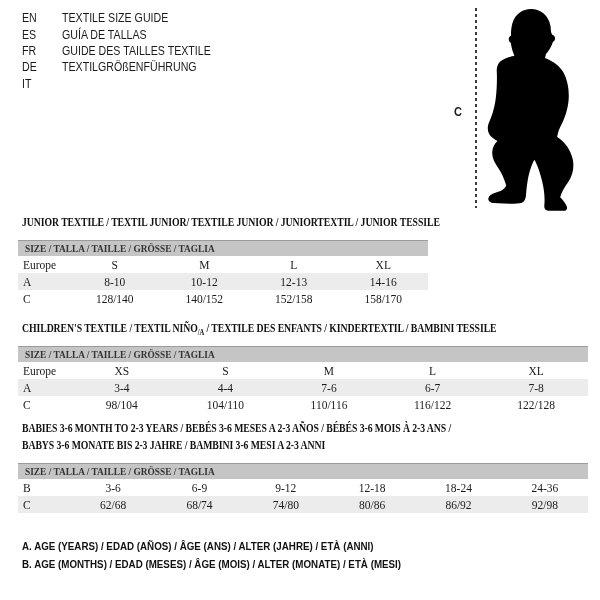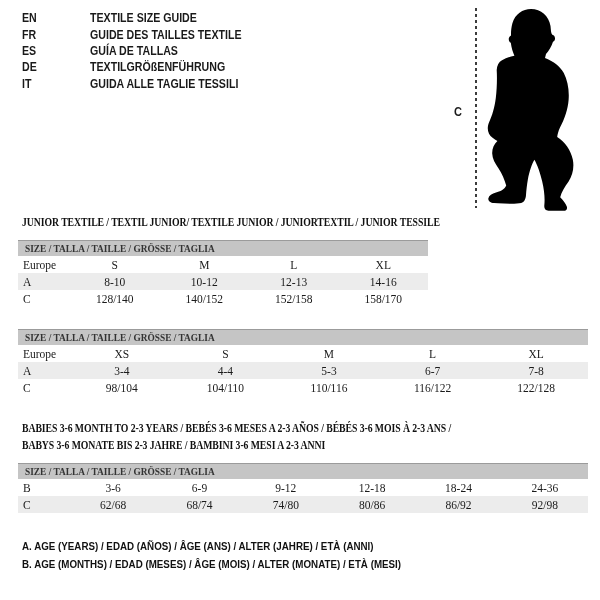--- a/index.html
+++ b/index.html
@@ -5,21 +5,21 @@
   html,body{margin:0;padding:0;background:#fff;}
   .page{
     position:relative;width:600px;height:600px;background:#fff;overflow:hidden;
     font-family:"Liberation Sans",sans-serif;color:var(--ink,#1a1a1a);
   }
   .cond{display:inline-block;transform:scaleX(0.85);transform-origin:0 50%;white-space:nowrap;}
   sub{font-size:68%;}
 
   
   .lang-list{position:absolute;left:22px;top:10px;}
-  .lang-row{display:flex;height:16.4px;align-items:center;font-weight:bold;font-size:12.5px;gap:28px;}
+  .lang-row{display:flex;height:16.4px;align-items:center;font-weight:normal;font-size:12.5px;}
   .lang-code{width:40px;flex:0 0 40px;}
 
   
   .figure{position:absolute;left:440px;top:0;width:160px;height:216px;}
   .measure-line{
     position:absolute;left:35px;top:8px;width:2px;height:200px;
     background:repeating-linear-gradient(to bottom,#3c3c3c 0 3px,transparent 3px 6px);
   }
   .measure-label{position:absolute;left:14px;top:104px;font-weight:bold;font-size:13px;}
   .silhouette{position:absolute;left:46px;top:8px;width:92px;height:204px;}
@@ -50,34 +50,33 @@
 <body>
 
 <div class="page">
 
   <div class="lang-list">
       <div class="lang-row">
         <span class="lang-code"><span class="cond">EN</span></span>
         <span class="lang-label"><span class="cond">TEXTILE SIZE GUIDE</span></span>
       </div>
       <div class="lang-row">
+        <span class="lang-code"><span class="cond">ES</span></span>
+        <span class="lang-label"><span class="cond">GUÍA DE TALLAS</span></span>
+      </div>
+      <div class="lang-row">
         <span class="lang-code"><span class="cond">FR</span></span>
         <span class="lang-label"><span class="cond">GUIDE DES TAILLES TEXTILE</span></span>
       </div>
       <div class="lang-row">
-        <span class="lang-code"><span class="cond">ES</span></span>
-        <span class="lang-label"><span class="cond">GUÍA DE TALLAS</span></span>
-      </div>
-      <div class="lang-row">
         <span class="lang-code"><span class="cond">DE</span></span>
         <span class="lang-label"><span class="cond">TEXTILGRÖßENFÜHRUNG</span></span>
       </div>
       <div class="lang-row">
         <span class="lang-code"><span class="cond">IT</span></span>
-        <span class="lang-label"><span class="cond">GUIDA ALLE TAGLIE TESSILI</span></span>
       </div>
     </div>
 
   <div class="figure">
     <div class="measure-line"></div>
     <div class="measure-label">
       <span class="cond">C</span>
     </div>
     <svg class="silhouette" viewBox="0 0 92 204" aria-hidden="true">
       <path d="M45 1
@@ -151,38 +150,41 @@
             <span class="tcell">128/140</span>
             <span class="tcell">140/152</span>
             <span class="tcell">152/158</span>
             <span class="tcell">158/170</span>
           </div>
         </div>
     </div>
   </section>
 
   <section class="section sec-children">
+    <div class="section-title">
+        <div class="title-line"><span class="cond"><span>CHILDREN'S TEXTILE / TEXTIL NIÑO</span><sub>/A</sub><span> / TEXTILE DES ENFANTS / KINDERTEXTIL / BAMBINI TESSILE</span></span></div>
+      </div>
     <div class="size-table" style="width: 570px;">
       <div class="bar">
         <span class="cond">SIZE / TALLA / TAILLE / GRÖSSE / TAGLIA</span>
       </div>
       <div class="rows">
           <div class="trow">
             <span class="tlabel">Europe</span>
             <span class="tcell">XS</span>
             <span class="tcell">S</span>
             <span class="tcell">M</span>
             <span class="tcell">L</span>
             <span class="tcell">XL</span>
           </div>
           <div class="trow striped">
             <span class="tlabel">A</span>
             <span class="tcell">3-4</span>
             <span class="tcell">4-4</span>
-            <span class="tcell">5-3</span>
+            <span class="tcell">7-6</span>
             <span class="tcell">6-7</span>
             <span class="tcell">7-8</span>
           </div>
           <div class="trow">
             <span class="tlabel">C</span>
             <span class="tcell">98/104</span>
             <span class="tcell">104/110</span>
             <span class="tcell">110/116</span>
             <span class="tcell">116/122</span>
             <span class="tcell">122/128</span>

